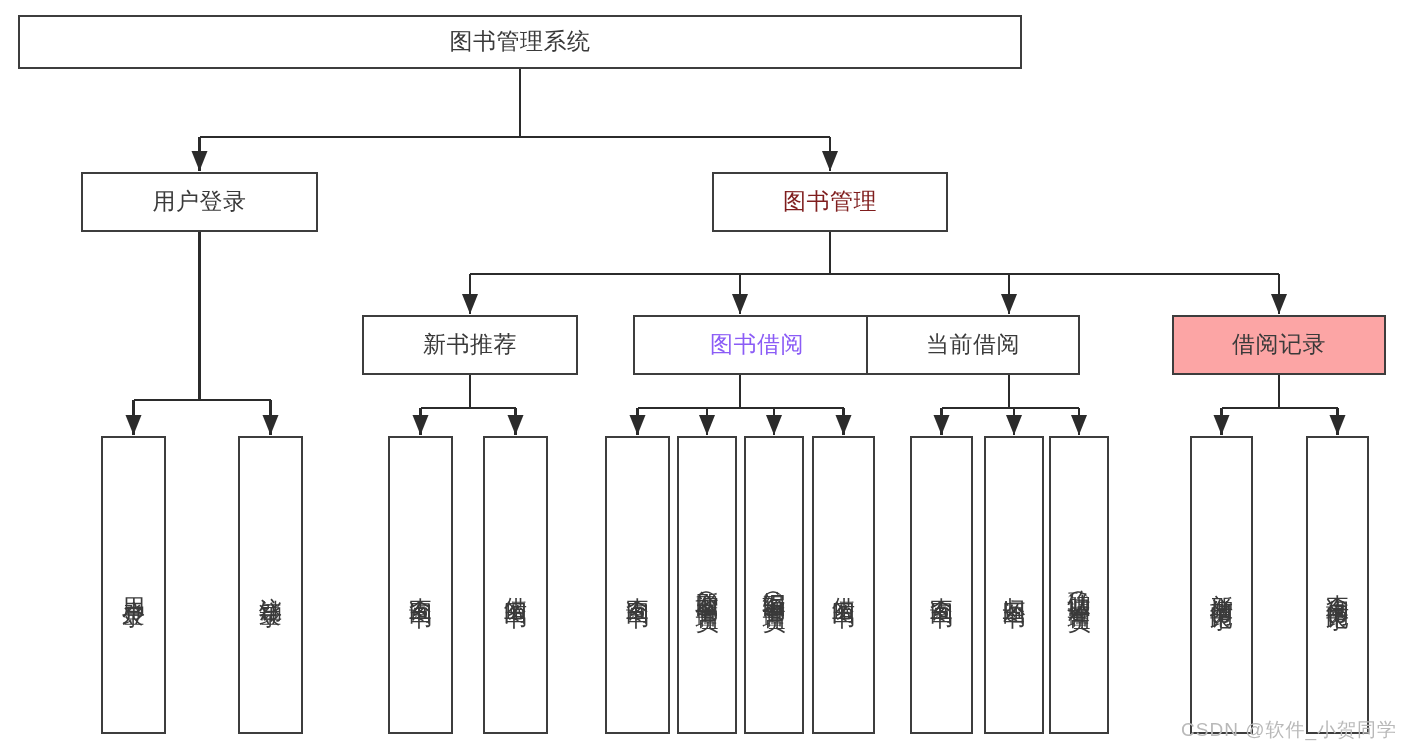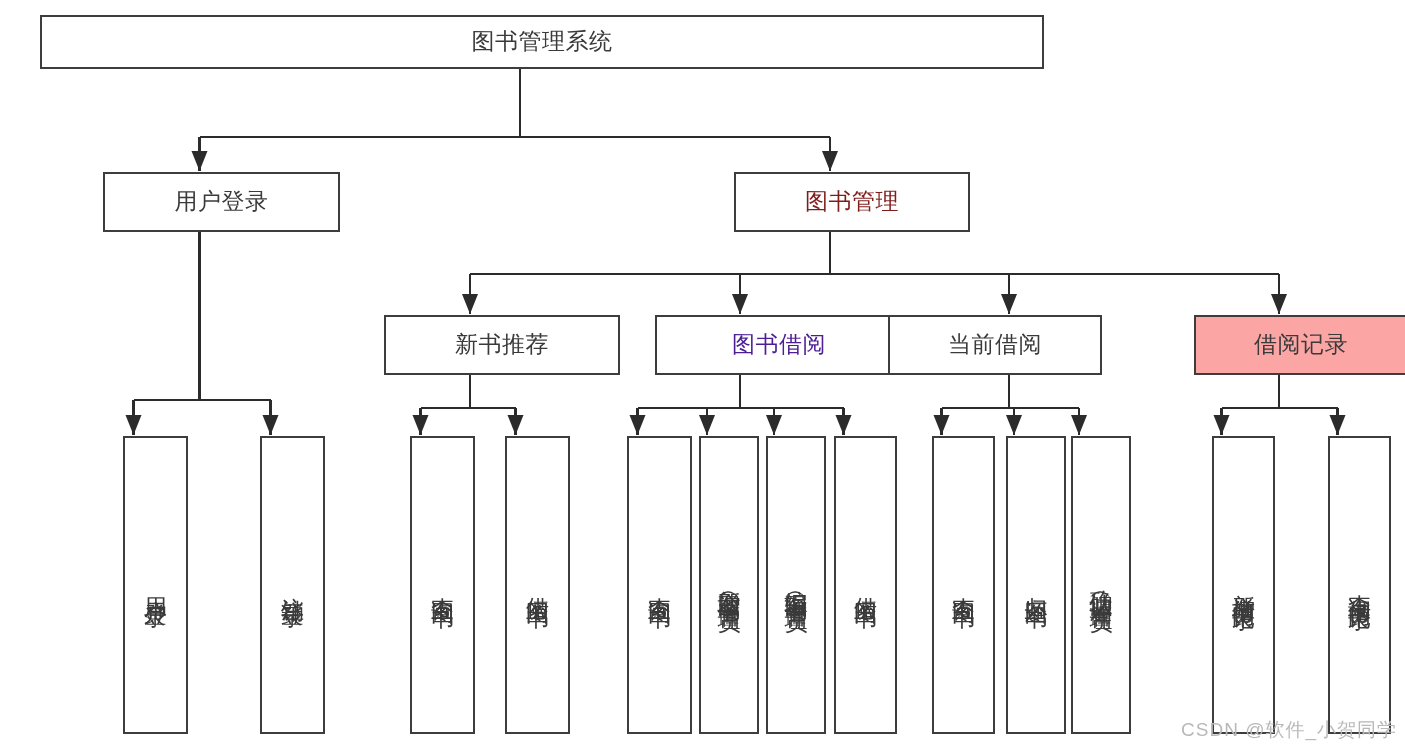--- a/index.html
+++ b/index.html
@@ -28,21 +28,20 @@
   .node {
     position: absolute;
     box-sizing: border-box;
     border: 2px solid #3d3d3d;
     background: #ffffff;
     display: flex;
     align-items: center;
     justify-content: center;
     color: #3a3a3a;
     letter-spacing: 0.5px;
-    margin-left: 22px;
   }
   .node.horizontal {
     font-size: 23px;
     line-height: 1.2;
     white-space: nowrap;
   }
   .node.vertical {
     writing-mode: vertical-rl;
     text-orientation: upright;
     font-size: 23px;
@@ -128,24 +127,24 @@
   <div id="nodes">
       <div class="node horizontal" style="left: 18px; top: 15px; width: 1004px; height: 54px; border-color: rgb(61, 61, 61); background: rgb(255, 255, 255); color: rgb(58, 58, 58);">
         <span>图书管理系统</span>
       </div>
       <div class="node horizontal" style="left: 81px; top: 172px; width: 237px; height: 60px; border-color: rgb(61, 61, 61); background: rgb(255, 255, 255); color: rgb(58, 58, 58);">
         <span>用户登录</span>
       </div>
       <div class="node horizontal" style="left: 712px; top: 172px; width: 236px; height: 60px; border-color: rgb(61, 61, 61); background: rgb(255, 255, 255); color: #7f1d1d;">
         <span>图书管理</span>
       </div>
-      <div class="node horizontal" style="left: 362px; top: 315px; width: 236px; height: 60px; border-color: rgb(61, 61, 61); background: rgb(255, 255, 255); color: rgb(58, 58, 58);">
+      <div class="node horizontal" style="left: 362px; top: 315px; width: 216px; height: 60px; border-color: rgb(61, 61, 61); background: rgb(255, 255, 255); color: rgb(58, 58, 58);">
         <span>新书推荐</span>
       </div>
-      <div class="node horizontal" style="left: 633px; top: 315px; width: 248px; height: 60px; border-color: rgb(61, 61, 61); background: rgb(255, 255, 255); color: #4c1d95;">
+      <div class="node horizontal" style="left: 633px; top: 315px; width: 248px; height: 60px; border-color: rgb(61, 61, 61); background: rgb(255, 255, 255); color: #8b5cf6;">
         <span>图书借阅</span>
       </div>
       <div class="node horizontal" style="left: 866px; top: 315px; width: 214px; height: 60px; border-color: rgb(61, 61, 61); background: rgb(255, 255, 255); color: rgb(58, 58, 58);">
         <span>当前借阅</span>
       </div>
       <div class="node horizontal" style="left: 1172px; top: 315px; width: 214px; height: 60px; border-color: rgb(61, 61, 61); background: #fca5a5; color: rgb(58, 58, 58);">
         <span>借阅记录</span>
       </div>
       <div class="node vertical" style="left: 101px; top: 436px; width: 65px; height: 298px; border-color: rgb(61, 61, 61); background: rgb(255, 255, 255); color: rgb(58, 58, 58);">
         <span class="vtext">用户登录</span>

